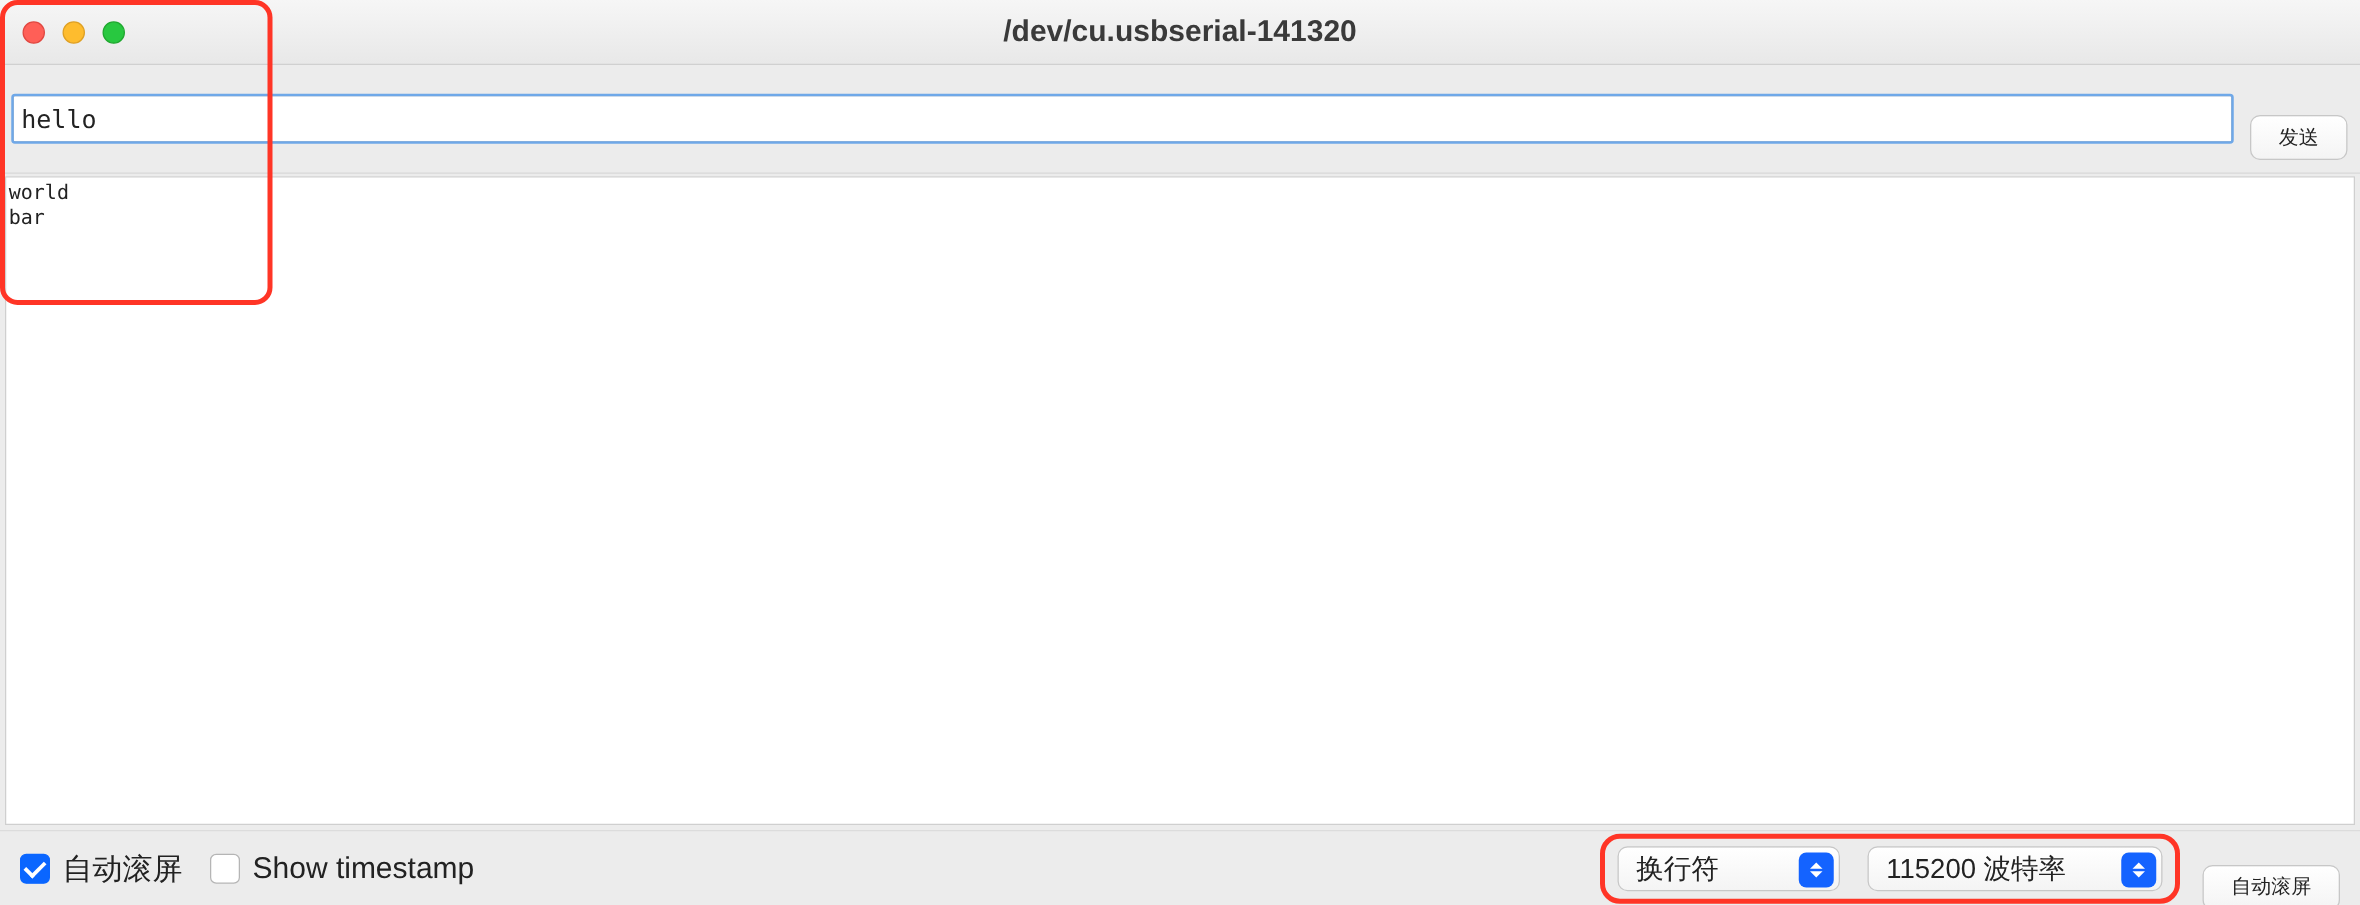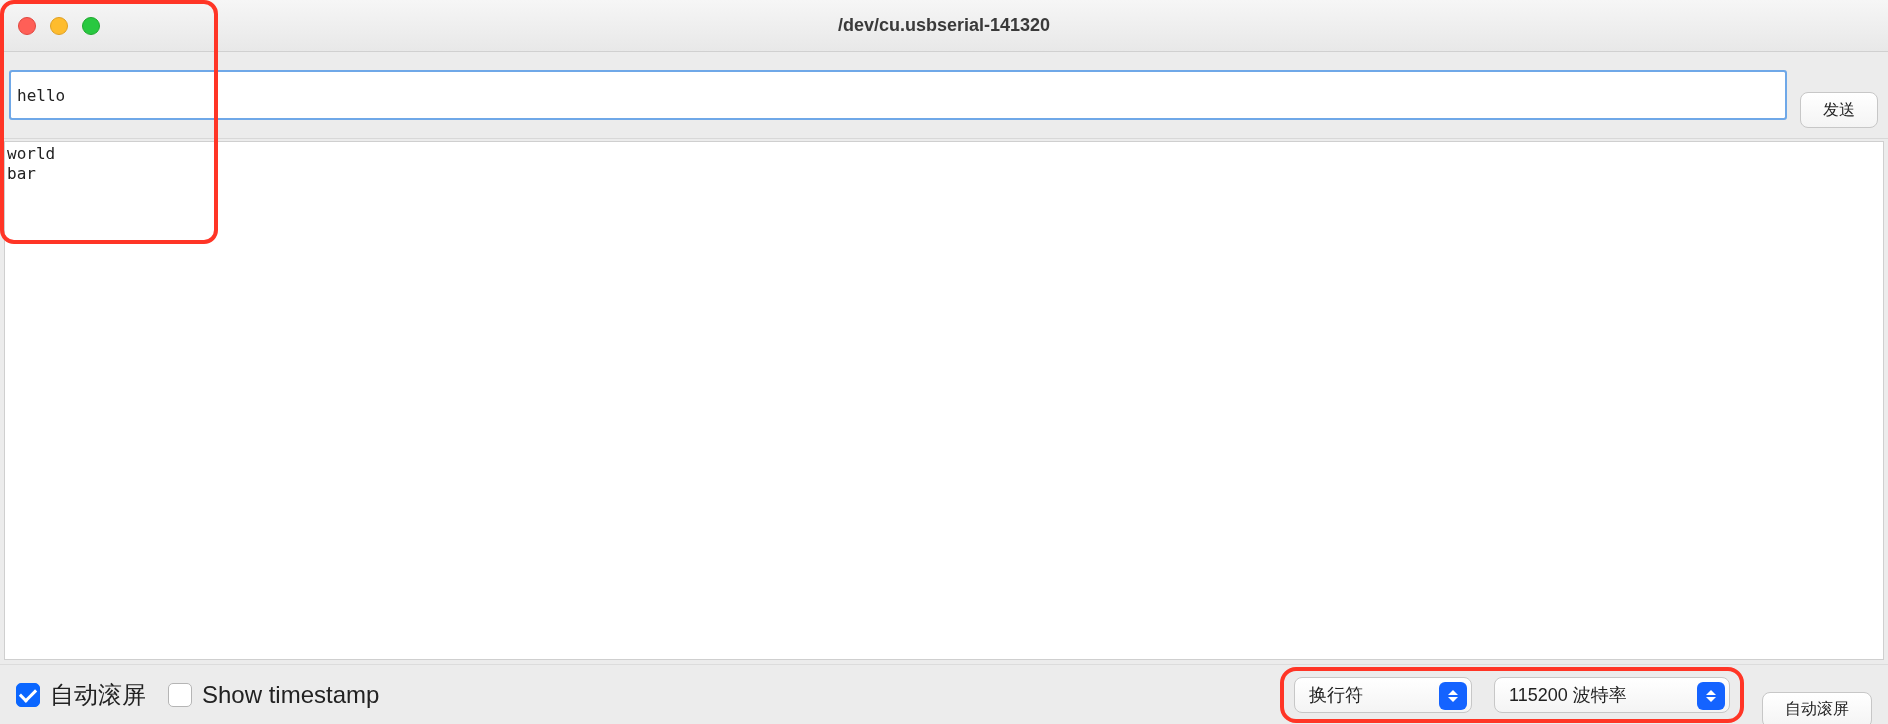--- a/index.html
+++ b/index.html
@@ -42,40 +42,40 @@
     }
     .tl-close { background: #ff5f57; border: 1px solid #e14740; }
     .tl-min   { background: #febc2e; border: 1px solid #dfa023; }
     .tl-max   { background: #28c840; border: 1px solid #1fa82f; }
     .title-text {
       position: absolute;
       left: 0;
       right: 0;
       text-align: center;
       font-weight: 700;
-      font-size: 18px;
+      font-size: 24px;
       color: #3a3a3a;
       pointer-events: none;
     }
     .input-row {
       display: flex;
       align-items: center;
       padding: 10px 10px;
       gap: 14px;
       background: #ececec;
       border-bottom: 1px solid #d8d8d8;
     }
     .command-input {
       flex: 1;
-      height: 48px;
+      height: 38px;
       border: 1px solid #b0b0b0;
       border-radius: 2px;
       padding: 4px 6px;
       font-family: "Menlo", "Monaco", monospace;
-      font-size: 16px;
+      font-size: 20px;
       background: #ffffff;
       outline: 2px solid #6fa8e8;
       outline-offset: -1px;
       color: #222;
     }
     .btn {
       height: 36px;
       padding: 0 22px;
       border: 1px solid #c7c7c7;
       border-radius: 8px;
@@ -171,21 +171,21 @@
     }
     .select-wrap {
       position: relative;
       height: 36px;
       border: 1px solid #c7c7c7;
       border-radius: 8px;
       background: linear-gradient(to bottom, #ffffff, #f4f4f4);
       display: flex;
       align-items: center;
       padding: 0 40px 0 14px;
-      font-size: 18px;
+      font-size: 22px;
       cursor: pointer;
       color: #222;
     }
     .select-wrap.small { min-width: 178px; }
     .select-wrap.med { min-width: 236px; }
     .select-indicator {
       position: absolute;
       right: 4px;
       top: 4px;
       width: 28px;

